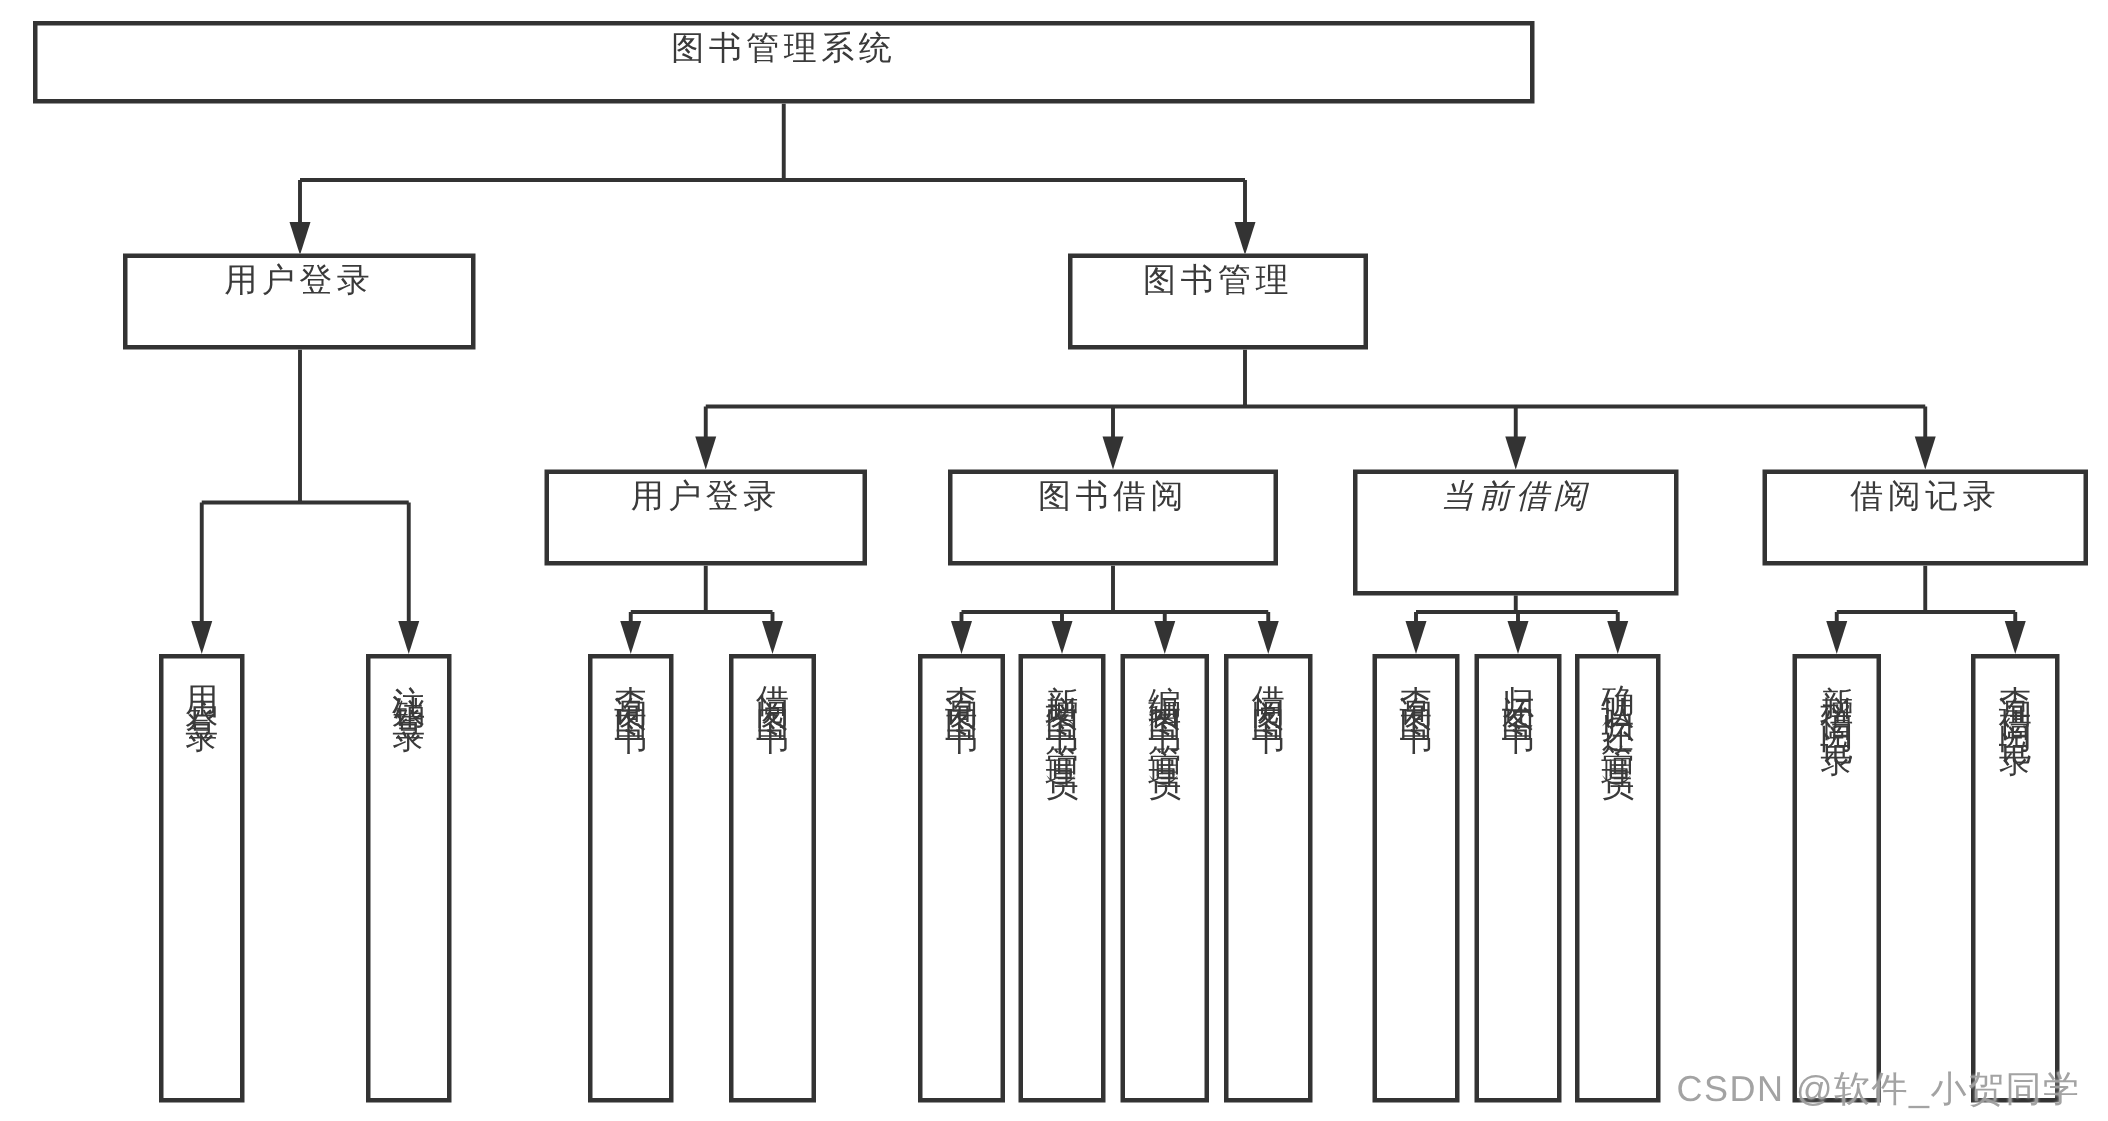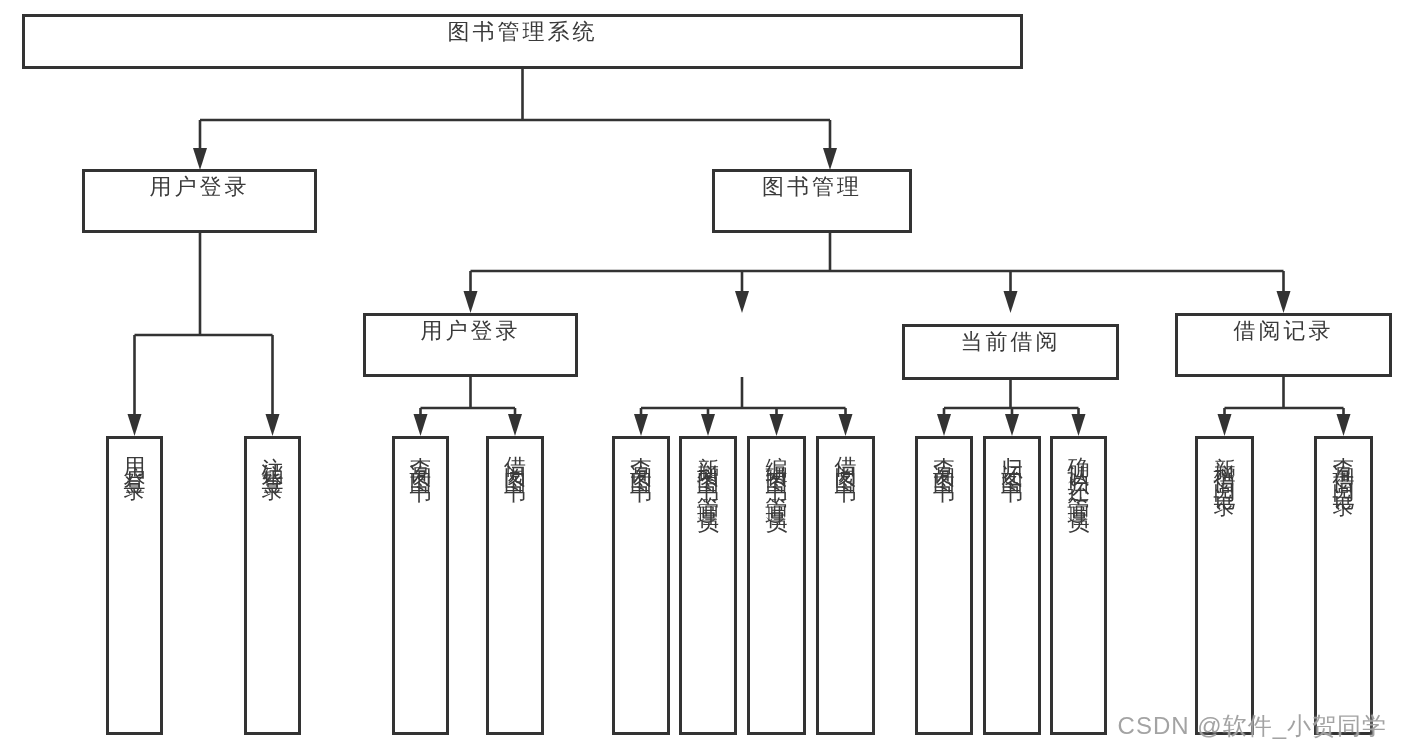--- a/index.html
+++ b/index.html
@@ -123,21 +123,24 @@
   <div class="node" style="left:82px; top:169px; width:235px; height:64px;">
     <span class="lbl">用户登录</span>
   </div>
   <div class="node" style="left:712px; top:169px; width:200px; height:64px;">
     <span class="lbl">图书管理</span>
   </div>
 
   <div class="node" style="left:363px; top:313px; width:215px; height:64px;">
     <span class="lbl">用户登录</span>
   </div>
-  <div class="node" style="left:902px; top:324px; width:217px; height:56px;">
+  <div class="node" style="left:632px; top:313px; width:220px; height:64px;">
+    <span class="lbl">图书借阅</span>
+  </div>
+  <div class="node" style="left:902px; top:313px; width:217px; height:84px;font-style:italic;">
     <span class="lbl">当前借阅</span>
   </div>
   <div class="node" style="left:1175px; top:313px; width:217px; height:64px;">
     <span class="lbl">借阅记录</span>
   </div>
 
   <div class="node vnode" style="left:106px; top:436px; width:57px; height:299px;">
     <span class="lbl">用户登录</span>
   </div>
   <div class="node vnode" style="left:244px; top:436px; width:57px; height:299px;">

